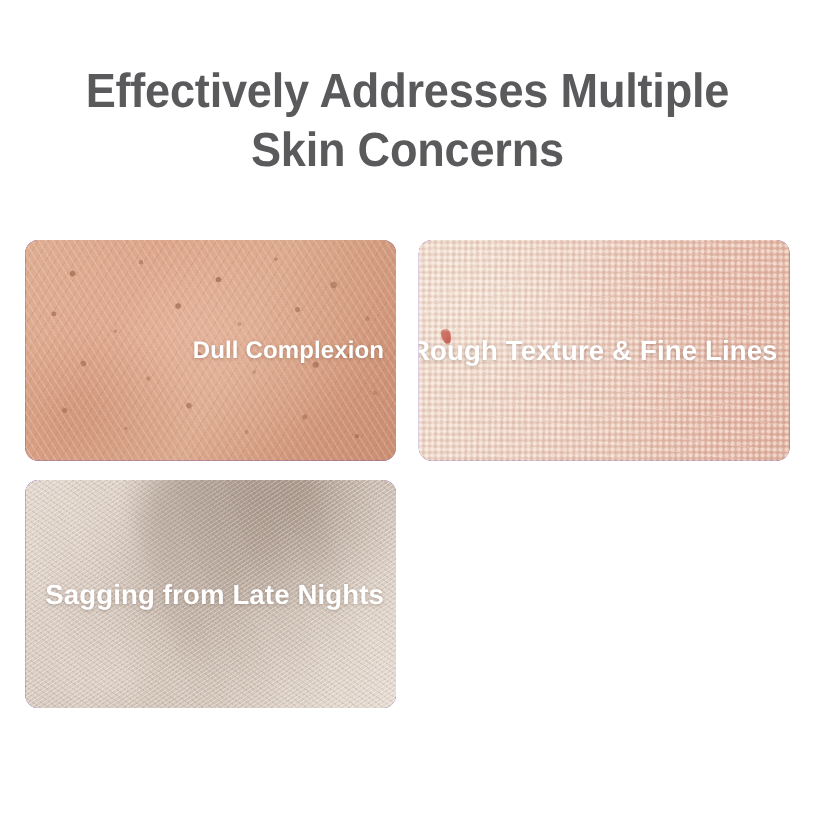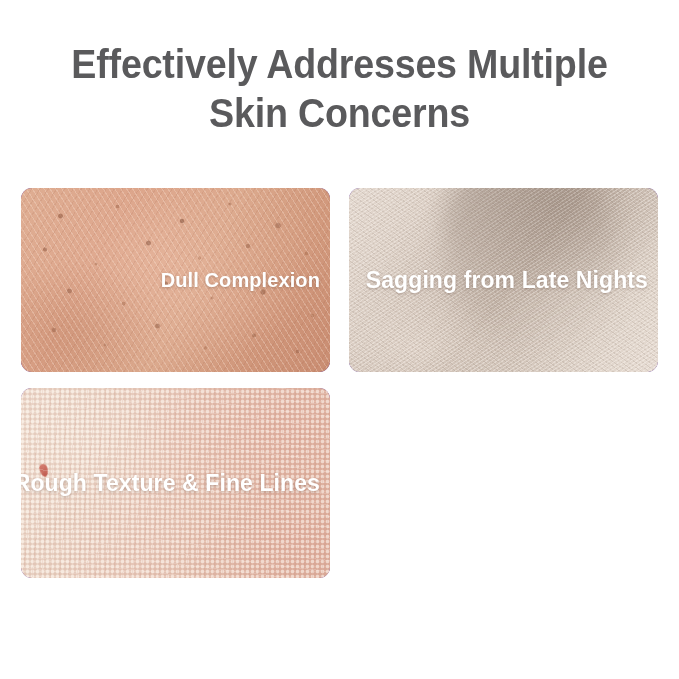--- a/index.html
+++ b/index.html
@@ -14,20 +14,21 @@
     font-family: "Liberation Sans", sans-serif;
     -webkit-font-smoothing: antialiased;
   }
 
   .page {
     position: relative;
     width: 679px;
     height: 630px;
     background: #ffffff;
     box-sizing: border-box;
+    margin-top: 12px;
   }
 
   
   .headline {
     position: absolute;
     left: 0;
     top: 40px;
     width: 679px;
     text-align: center;
     color: #5a5a5c;
@@ -321,26 +322,26 @@
 Skin Concerns</div>
 
   <div class="grid">
 
     <div class="tile tile-dull">
       <div class="art art-dull"></div>
       <div class="tile-label">Dull Complexion</div>
     </div>
 
 
-    <div class="tile tile-sag">
-      <div class="art art-sag"></div>
-      <div class="tile-label">Sagging from Late Nights</div>
-    </div>
-
     <div class="tile tile-rough">
       <div class="art art-rough">
         <div class="blemish"></div>
       </div>
       <div class="tile-label">Rough Texture &amp; Fine Lines</div>
     </div>
 
+    <div class="tile tile-sag">
+      <div class="art art-sag"></div>
+      <div class="tile-label">Sagging from Late Nights</div>
+    </div>
+
   </div>
 </div>
 
 </body></html>

